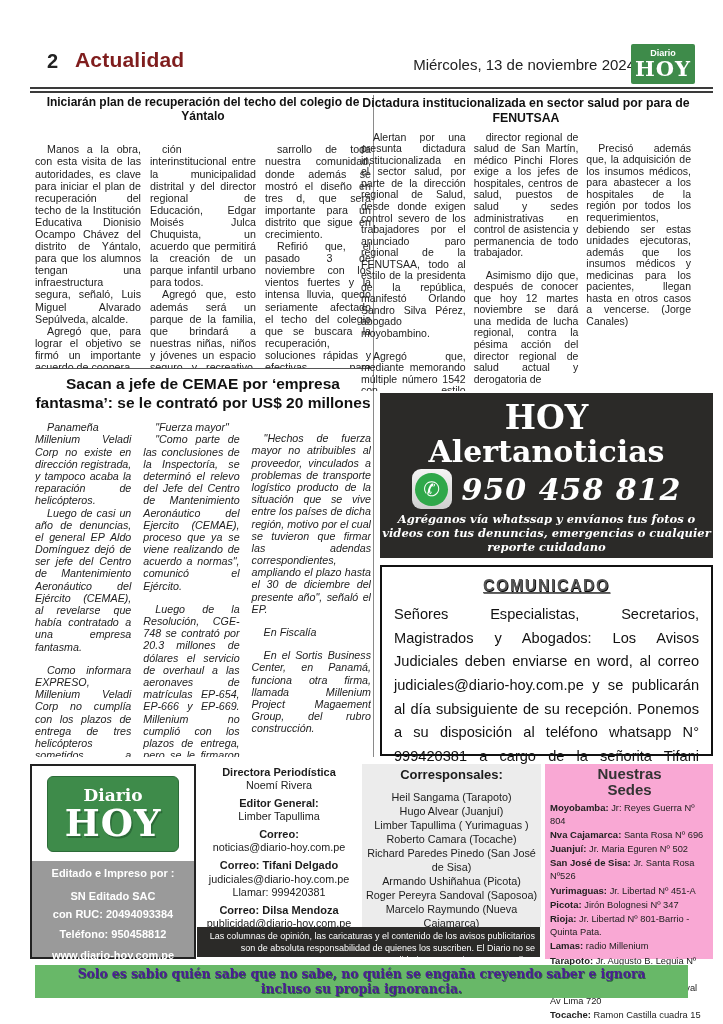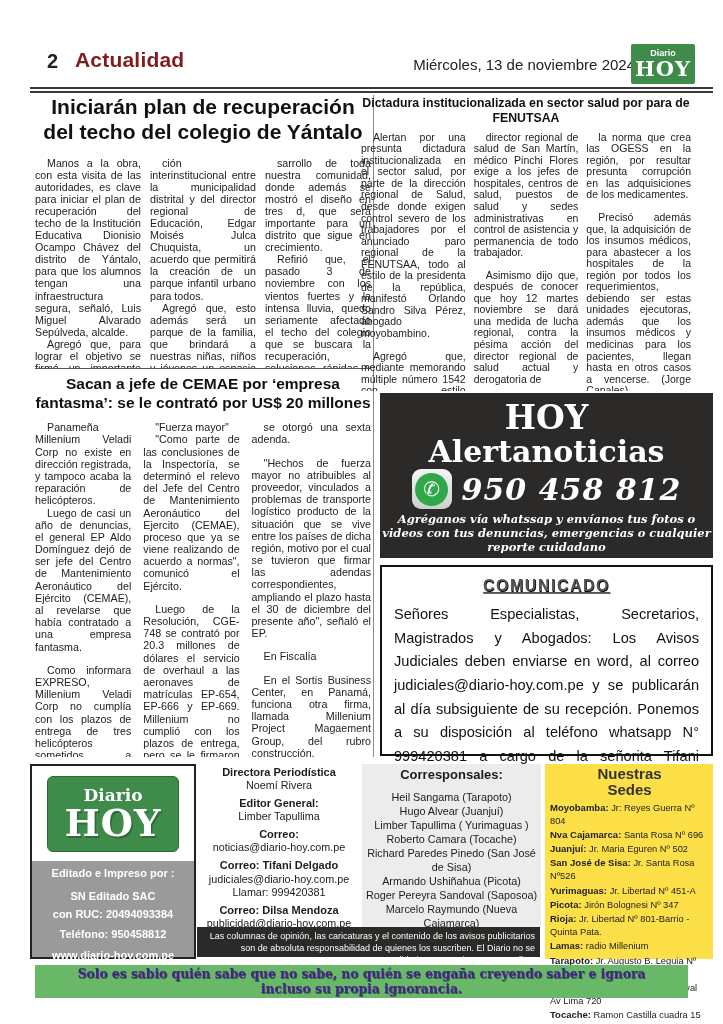--- a/index.html
+++ b/index.html
@@ -21,29 +21,29 @@
 
   
   .article { position:absolute; overflow:hidden; }
   .headline { font-weight:bold; text-align:center; color:#111; }
   .cols { display:flex; }
   .col { text-align:justify; color:#222; }
   .col p { text-indent:12px; }
   .col p.gap { margin-top:11px; }
 
   #article1 { left:35px; top:95px; width:336px; height:273px; }
-  #article1 .headline { font-size:21px; line-height:1.18; margin-bottom:12px; }
+  #article1 .headline { font-size:12px; line-height:1.18; margin-bottom:20px; }
   #article1 .cols { gap:9px; }
   #article1 .col { flex:1; font-size:10.7px; line-height:1.13; }
 
   .mid-rule { position:absolute; left:35px; top:368px; width:336px; border-top:1.5px solid #555; }
 
   #article3 { left:35px; top:375px; width:336px; height:382px; }
   #article3 .headline { font-size:15.5px; line-height:1.2; margin-bottom:9px; }
-  #article3 .cols { gap:12px; }
+  #article3 .cols { gap:12px;font-style:italic; }
   #article3 .col { flex:1; font-size:10.7px; line-height:1.14; }
   #article3 .col.wide { flex:1.24; }
 
   .v-rule { position:absolute; left:373px; top:95px; width:1px; height:662px; background:#8a8a8a; }
 
   #article2 { left:361px; top:96px; width:330px; height:295px; }
   #article2 .headline { font-size:12.3px; line-height:1.25; margin-bottom:5px; }
   #article2 .cols { gap:8px; }
   #article2 .col { flex:1; font-size:10.5px; line-height:1.1; }
 
@@ -81,21 +81,21 @@
 
   .staff { position:absolute; left:199px; top:766px; width:160px; text-align:center; }
   .staff .blk { margin-bottom:5px; }
   .staff .lbl { font-weight:bold; font-size:11px; line-height:1.2; }
   .staff .val { font-size:10.8px; line-height:1.2; }
 
   .corresp { position:absolute; left:362px; top:764px; width:179px; height:163px; background:#ececec; text-align:center; padding-top:3px; }
   .corresp .title { font-weight:bold; font-size:13px; margin-bottom:8px; }
   .corresp .name { font-size:10.8px; line-height:1.3; }
 
-  .sedes { position:absolute; left:545px; top:764px; width:168px; height:195px; background:#fde047; padding:2px 4px 0 5px; }
+  .sedes { position:absolute; left:545px; top:764px; width:168px; height:195px; background:#f9a8d4; padding:2px 4px 0 5px; }
   .sedes .title { text-align:center; font-weight:bold; font-size:15px; line-height:1.05; color:#333; }
   .sedes .rows { margin-top:3px; }
   .sedes .row { font-size:9.3px; line-height:1.42; color:#222; }
   .sedes .row b { font-size:9.5px; }
 
   .disclaimer { position:absolute; left:197px; top:927px; width:343px; height:30px; background:#2b2a28; color:#fff;
                 font-size:9px; line-height:1.35; padding:3px 5px; text-align:right; }
 
   .footer { position:absolute; left:35px; top:965px; width:653px; height:33px; background:#68b868;
             display:flex; align-items:center; justify-content:center; text-align:center; }
@@ -144,42 +144,40 @@
         <p>Panameña Millenium Veladi Corp no existe en dirección registrada, y tampoco acaba la reparación de helicópteros.</p>
         <p>Luego de casi un año de denuncias, el general EP Aldo Domínguez dejó de ser jefe del Centro de Mantenimiento Aeronáutico del Ejército (CEMAE), al revelarse que había contratado a una empresa fantasma.</p>
         <p class="gap">Como informara EXPRESO, Millenium Veladi Corp no cumplía con los plazos de entrega de tres helicópteros sometidos a mantenimiento mayor (overhaul). A esto se sumó la revelación de Panorama, de que la firma no funcionaba en la dirección registrada en el proceso.</p>
       </div>
       <div class="col">
         <p>"Fuerza mayor"</p>
         <p>"Como parte de las conclusiones de la Inspectoría, se determinó el relevo del Jefe del Centro de Mantenimiento Aeronáutico del Ejercito (CEMAE), proceso que ya se viene realizando de acuerdo a normas", comunicó el Ejército.</p>
         <p class="gap">Luego de la Resolución, CGE-748 se contrató por 20.3 millones de dólares el servicio de overhaul a las aeronaves de matrículas EP-654, EP-666 y EP-669. Millenium no cumplió con los plazos de entrega, pero se le firmaron cinco adendas. Sin embargo, en vez de ejecutar la carta fianza (retención del 10% del monto total),</p>
       </div>
       <div class="col wide">
-        <p>se otorgó una sexta adenda.</p>
         <p class="gap">"Hechos de fuerza mayor no atribuibles al proveedor, vinculados a problemas de transporte logístico producto de la situación que se vive entre los países de dicha región, motivo por el cual se tuvieron que firmar las adendas correspondientes, ampliando el plazo hasta el 30 de diciembre del presente año", señaló el EP.</p>
         <p class="gap">En Fiscalía</p>
         <p class="gap">En el Sortis Business Center, en Panamá, funciona otra firma, llamada Millenium Project Magaement Group, del rubro construcción.</p>
 
       </div>
     </div>
   </div>
 
   <div class="article" id="article2">
     <div class="headline">Dictadura institucionalizada en sector salud por para de FENUTSAA</div>
     <div class="cols">
       <div class="col">
         <p>Alertan por una presunta dictadura institucionalizada en el sector salud, por parte de la dirección regional de Salud, desde donde exigen control severo de los trabajadores por el anunciado paro regional de la FENUTSAA, todo al estilo de la presidenta de la república, manifestó Orlando Sandro Silva Pérez, abogado moyobambino.</p>
         <p class="gap">Agregó que, mediante memorando múltiple número 1542 con estilo condicionante, el aparente dueño de los establecimientos de salud, el</p>
       </div>
       <div class="col">
         <p>director regional de salud de San Martín, médico Pinchi Flores exige a los jefes de hospitales, centros de salud, puestos de salud y sedes administrativas en control de asistencia y permanencia de todo trabajador.</p>
         <p class="gap">Asimismo dijo que, después de conocer que hoy 12 martes noviembre se dará una medida de lucha regional, contra la pésima acción del director regional de salud actual y derogatoria de</p>
       </div>
       <div class="col">
-        <p>la norma que crea las OGESS en la región, por resultar presunta corrupción en las adquisiciones de los medicamentes.</p>
         <p class="gap">Precisó además que, la adquisición de los insumos médicos, para abastecer a los hospitales de la región por todos los requerimientos, debiendo ser estas unidades ejecutoras, además que los insumos médicos y medicinas para los pacientes, llegan hasta en otros casos a vencerse.  (Jorge Canales)</p>
       </div>
     </div>
   </div>
 
   <div class="alertbox">
     <div class="hoy">HOY</div>
     <div class="alerta">Alertanoticias</div>
     <div class="phone-row">
       <span class="wa-icon">

